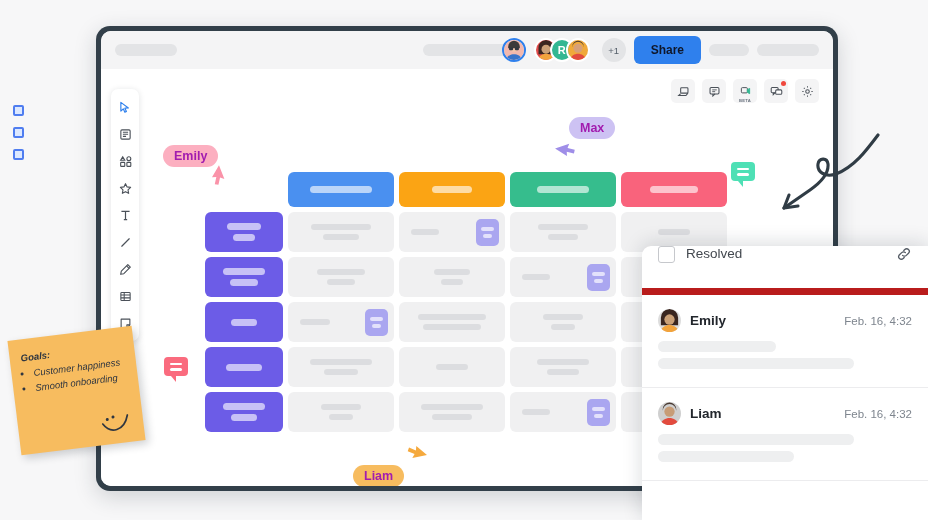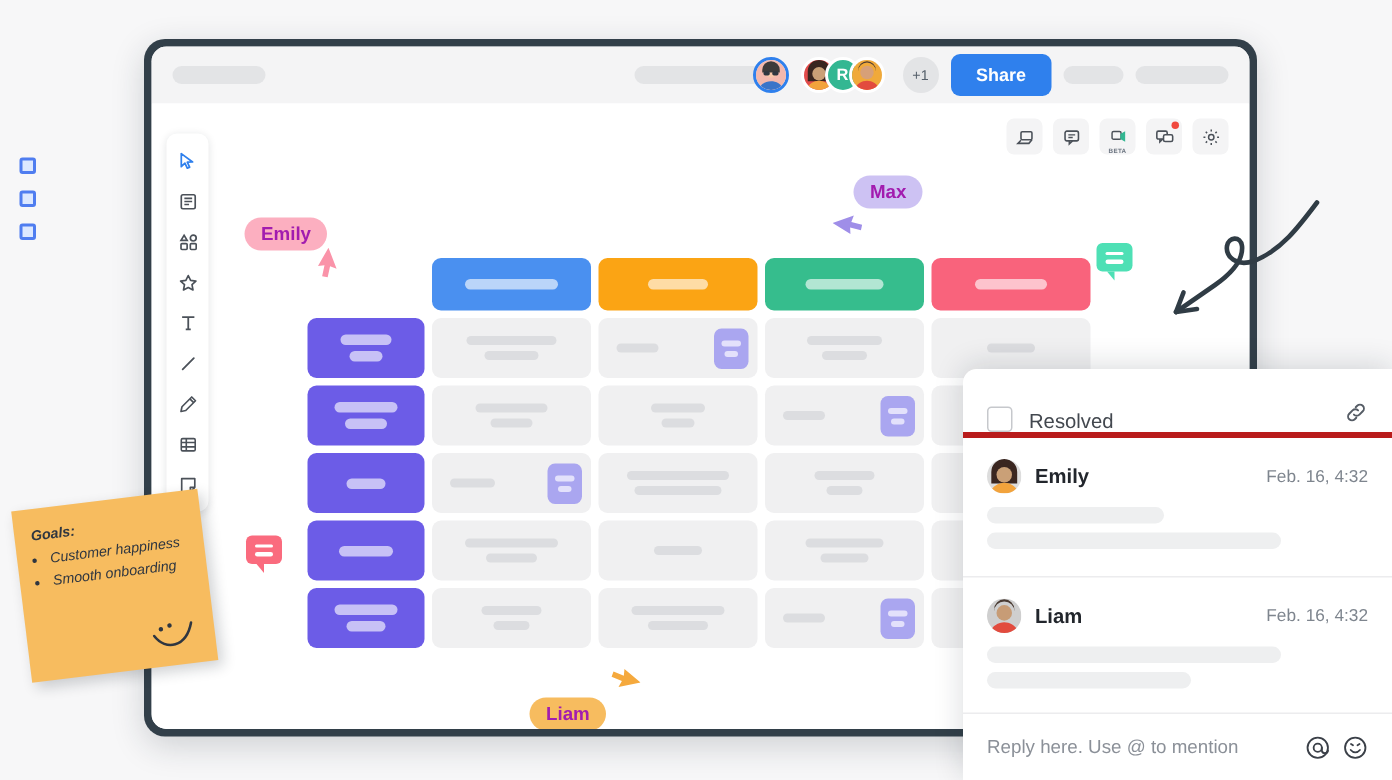--- a/index.html
+++ b/index.html
@@ -42,21 +42,21 @@
 
   .cursor-mini{width:13px;height:13px;flex:none;}
   .av{width:24px;height:24px;border-radius:50%;border:2px solid #fff;box-sizing:border-box;
       overflow:hidden;position:relative;flex:none;}
   .av svg{display:block;width:100%;height:100%;}
   .av.ring{border-color:#2f80ed;}
   .avstack{display:flex;align-items:center;}
   .avstack .av+.av{margin-left:-8px;}
   .plus1{width:24px;height:24px;border-radius:50%;background:#e3e4e6;color:#56606b;
          font-size:9.5px;display:flex;align-items:center;justify-content:center;margin-left:4px;flex:none;}
-  .share{background:#2f80ed;color:#ffffff;font-size:12px;font-weight:bold;border:none;
+  .share{background:#2f80ed;color:#0f172a;font-size:12px;font-weight:bold;border:none;
          border-radius:6px;padding:7px 17px;cursor:pointer;}
 
   
   .canvas{position:absolute;top:38px;left:0;right:0;bottom:0;background:#fff;}
 
   
   .iconrow{position:absolute;right:14px;top:10px;display:flex;gap:7px;}
   .iconbtn{width:24px;height:24px;border-radius:5px;background:#f4f4f5;display:flex;
            align-items:center;justify-content:center;position:relative;cursor:pointer;}
   .iconbtn svg{display:block;}
@@ -113,21 +113,21 @@
   .urbtn{width:28px;height:24px;border-radius:5px;background:#f4f4f5;display:flex;
          align-items:center;justify-content:center;cursor:pointer;}
 
   
   #hand-arrow{position:absolute;left:762px;top:133px;}
 
   
   .cpanel{position:absolute;left:642px;top:246px;width:286px;height:274px;background:#fff;
           border-radius:9px 0 0 0;box-shadow:0 -2px 20px rgba(20,30,45,.16);overflow:hidden;
           display:flex;flex-direction:column;}
-  .cphead{height:42px;display:flex;align-items:flex-end;padding:0 16px;border-bottom:4px solid #b91c1c;flex:none;}
+  .cphead{height:42px;display:flex;align-items:flex-start;padding:0 16px;border-bottom:7px solid #b91c1c;flex:none;}
   .cbox{width:15px;height:15px;border:1.6px solid #c6c8cc;border-radius:3px;margin-right:11px;flex:none;cursor:pointer;}
   .cphead .rtxt{font-size:13.5px;color:#43484f;}
   .cphead .lnk{margin-left:auto;cursor:pointer;}
   .cbody{flex:1;overflow:hidden;}
   .cmt{padding:14px 16px 12px;border-bottom:1px solid #ececee;}
   .cmt-top{display:flex;align-items:center;margin-bottom:9px;}
   .cmt-av{width:23px;height:23px;border-radius:50%;overflow:hidden;margin-right:9px;flex:none;}
   .cmt-av svg{display:block;width:100%;height:100%;}
   .cmt-name{font-size:13.5px;font-weight:bold;color:#22262c;}
   .cmt-date{margin-left:auto;font-size:11.5px;color:#7e858e;}
@@ -537,34 +537,15 @@
                 <path d="M2 24c1.4-5 6-7.4 10-7.4s8.6 2.4 10 7.4z" fill="#e24b3e"></path>
               </svg>
             </div>
             <span class="cmt-name">Liam</span>
             <span class="cmt-date">Feb. 16, 4:32</span>
           </div>
           <div class="cmt-line" style="width:196px"></div>
           <div class="cmt-line" style="width:136px"></div>
         </div>
       </div>
-    <div class="cpfoot">
-      <span class="ph">Reply here. Use @ to mention</span>
-      <div class="acts">
-        <span>
-          <svg width="17" height="17" viewBox="0 0 18 18" fill="none" stroke="#3b4048" stroke-width="1.3">
-            <circle cx="9" cy="9" r="7.2"></circle>
-              <circle cx="9" cy="9" r="2.9"></circle>
-            <path d="M11.9 9v2.1a2.2 2.2 0 0 0 4.3 0" stroke-linecap="round"></path>
-          </svg>
-        </span>
-        <span>
-          <svg width="17" height="17" viewBox="0 0 18 18" fill="none" stroke="#3b4048" stroke-width="1.3">
-            <circle cx="9" cy="9" r="7.2"></circle>
-            <path d="M5.8 10.6c1.8 2.2 4.7 2.2 6.5 0" stroke-linecap="round"></path>
-            <path d="M6 6.4l1.4.9M12 6.4l-1.4.9" stroke-linecap="round"></path>
-          </svg>
-        </span>
-      </div>
-    </div>
   </div>
 
 </div>
 
 </body></html>

